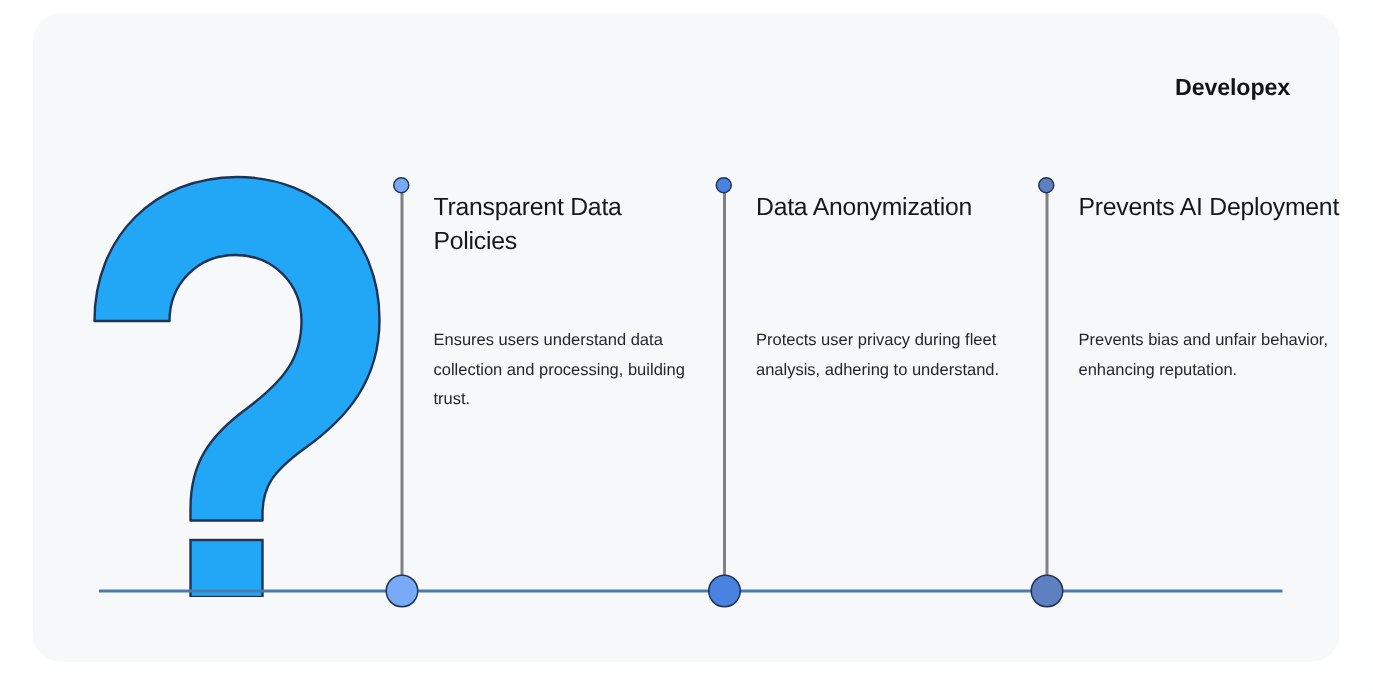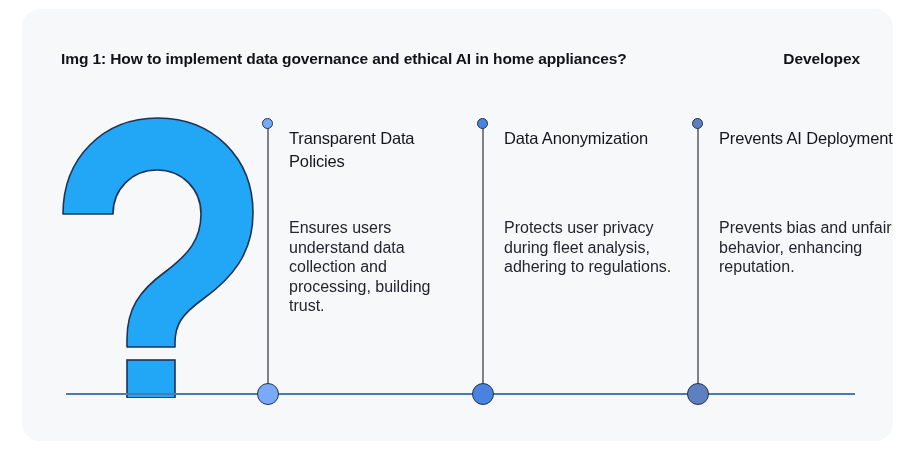--- a/index.html
+++ b/index.html
@@ -117,37 +117,36 @@
     font-weight: normal;
     line-height: 23px;
     color: #15171c;
     letter-spacing: -0.15px;
   }
   .item .body {
     position: absolute;
     left: 32px;
     top: 100px;
     width: 176px;
-    font-size: 16px;
+    font-size: 11px;
     line-height: 19.5px;
     color: #23262c;
   }
 
   .i1 { left: 257px; }
   .i2 { left: 472px; }
   .i3 { left: 687px; }
 </style>
 </head>
 <body>
 
 <div class="canvas">
 
   <div class="card"></div>
 
-  <div class="title">Img 1: How to implement data governance and ethical AI in home appliances?</div>
 
   <div class="brand">Developex</div>
 
   <svg class="qmark" viewBox="0 0 205 285">
     <path d="M8 101 C8 45 48 5 103 5 C158 5 198 45 198 100 C198 141 176 166 148 186
              C126 202 120 212 120 230 L120 234 L72 234 L72 226
              C72 196 84 178 110 159 C134 141 146 126 146 101
              C146 76 127 57 102 57 C77 57 58 76 58 101 L58 101 Z" fill="#22a7f7" stroke="#1f3356" stroke-width="1.6" stroke-linejoin="round"></path>
     <rect x="72" y="247" width="48" height="38" fill="#22a7f7" stroke="#1f3356" stroke-width="1.6"></rect>
   </svg>
@@ -160,21 +159,21 @@
     <div class="dot-bottom" style="background:#79aaf7"></div>
     <div class="heading">Transparent Data Policies</div>
     <div class="body">Ensures users understand data collection and processing, building trust.</div>
   </div>
 
   <div class="item i2">
     <div class="stem"></div>
     <div class="dot-top" style="background:#4a82e0"></div>
     <div class="dot-bottom" style="background:#4a82e0"></div>
     <div class="heading">Data Anonymization</div>
-    <div class="body">Protects user privacy during fleet analysis, adhering to regulations.</div>
+    <div class="body">Protects user privacy during fleet analysis, adhering to understand.</div>
   </div>
 
   <div class="item i3">
     <div class="stem"></div>
     <div class="dot-top" style="background:#5e7fc0"></div>
     <div class="dot-bottom" style="background:#5e7fc0"></div>
     <div class="heading">Prevents AI Deployment</div>
     <div class="body">Prevents bias and unfair behavior, enhancing reputation.</div>
   </div>
 

